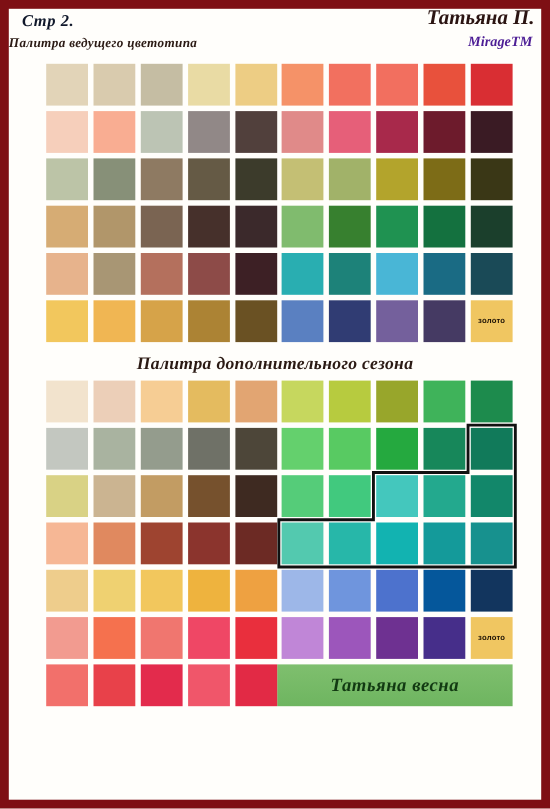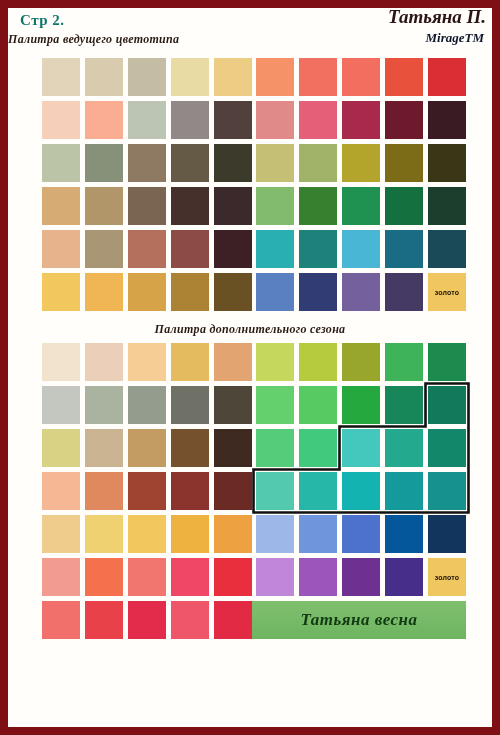--- a/index.html
+++ b/index.html
@@ -13,42 +13,42 @@
     position:absolute;
     left:8px;top:8px;
     width:484px;height:719px;
     background:#fffefb;
     box-sizing:border-box;
   }
   
   .header{position:relative;height:50px;}
   .pageno{
     position:absolute;left:12px;top:4px;
-    font-size:15px;font-weight:bold;
-    color:#0f766e;letter-spacing:.5px;text-align:right;
+    font-size:15px;font-style:italic;font-weight:bold;
+    color:#0f172a;letter-spacing:.5px;text-align:right;
   }
   .author{
     position:absolute;right:6px;top:-2px;
     font-size:19px;font-style:italic;font-weight:bold;
     color:#2b1412;white-space:nowrap;text-align:center;
   }
   .brand{
     position:absolute;right:8px;top:22px;
     font-size:13px;font-style:italic;font-weight:bold;
-    color:#0f172a;white-space:nowrap;
+    color:#4c1d95;white-space:nowrap;
   }
   .section-title{
     position:absolute;left:0;right:0;top:24px;
     text-align:left;
     font-size:12px;font-style:italic;font-weight:bold;
     color:#2b1a14;letter-spacing:.3px;
   }
   .section-title2{
     text-align:center;
-    font-size:12px;font-style:italic;font-weight:bold;
+    font-size:16px;font-style:italic;font-weight:bold;
     color:#2b1a14;letter-spacing:.3px;
     margin:0;padding:6px 0 6px 0;
   }
   
   .palette{
     position:relative;
     padding:0 26px 0 34px;
   }
   .row{
     display:flex;

